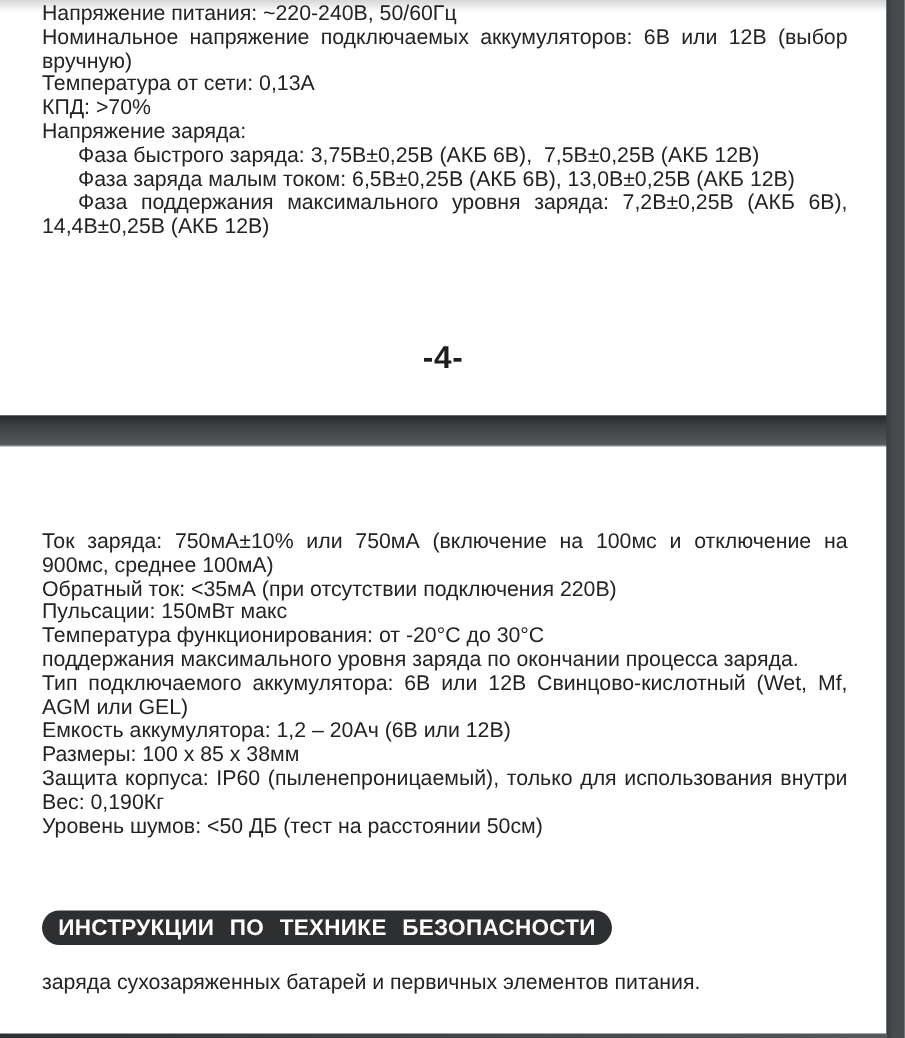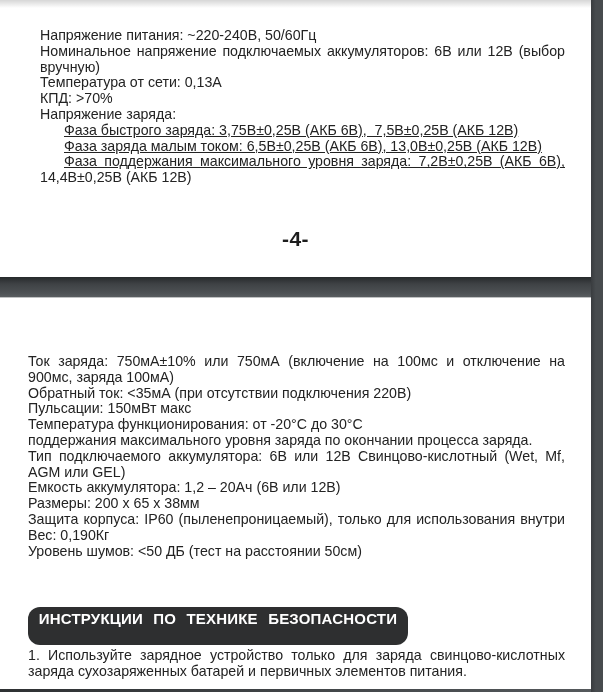--- a/index.html
+++ b/index.html
@@ -61,25 +61,25 @@
   }
 
   .text-block {
     position: absolute;
     left: 28px;
     right: 26px;
     font-size: 14.2px;
     line-height: 15.8px;
     color: var(--text-color, #232323);
   }
-  .page-4 .text-block { top: 28px; margin-left: 12px; }
+  .page-4 .text-block { top: 2px; }
   .page-5 .text-block { top: 56px; }
 
   .line { white-space: pre-wrap; }
-  .line.indent { padding-left: 24px; text-decoration: underline; }
+  .line.indent { padding-left: 24px; }
   .line.justify {
     white-space: normal;
     text-align: justify;
     text-align-last: justify;
   }
 
   .page-number {
     position: absolute;
     top: 227px;
     left: 0;
@@ -89,21 +89,21 @@
     font-size: 21px;
     letter-spacing: 0.5px;
     color: #1d1d1d;
   }
 
   .heading-pill {
     position: absolute;
     top: 309px;
     left: 28px;
     width: 380px;
-    height: 38px;
+    height: 23px;
     border-radius: 12px;
     background: var(--heading-bg, #2e2f30);
     color: var(--heading-text, #ffffff);
     font-weight: 700;
     font-size: 15px;
     line-height: 23px;
     text-align: center;
     word-spacing: 6px;
     letter-spacing: 0.2px;
     box-sizing: border-box;
@@ -139,36 +139,35 @@
         <div class="line">14,4В±0,25В (АКБ 12В)</div>
       </div>
     <div class="page-number">-4-</div>
   </div>
 
   <div class="separator"></div>
 
   <div class="page page-5">
     <div class="text-block">
         <div class="line justify">Ток заряда: 750мА±10% или 750мА (включение на 100мс и отключение на</div>
-        <div class="line">900мс, заряда 100мА)</div>
+        <div class="line">900мс, среднее 100мА)</div>
         <div class="line">Обратный ток: &lt;35мА (при отсутствии подключения 220В)</div>
         <div class="line">Пульсации: 150мВт макс</div>
         <div class="line">Температура функционирования: от -20°С до 30°С</div>
         <div class="line">поддержания максимального уровня заряда по окончании процесса заряда.</div>
         <div class="line justify">Тип подключаемого аккумулятора: 6В или 12В Свинцово-кислотный (Wet, Mf,</div>
         <div class="line">AGM или GEL)</div>
         <div class="line">Емкость аккумулятора: 1,2 – 20Ач (6В или 12В)</div>
-        <div class="line">Размеры: 200 х 65 х 38мм</div>
+        <div class="line">Размеры: 100 х 85 х 38мм</div>
         <div class="line justify">Защита корпуса: IP60 (пыленепроницаемый), только для использования внутри</div>
         <div class="line">Вес: 0,190Кг</div>
         <div class="line">Уровень шумов: &lt;50 ДБ (тест на расстоянии 50см)</div>
       </div>
     <div class="heading-pill">ИНСТРУКЦИИ ПО ТЕХНИКЕ БЕЗОПАСНОСТИ</div>
     <div class="paragraph-block">
-        <div class="line justify">1. Используйте зарядное устройство только для заряда свинцово-кислотных</div>
         <div class="line">заряда сухозаряженных батарей и первичных элементов питания.</div>
       </div>
   </div>
 
   <div class="right-band"></div>
   <div class="bottom-strip"></div>
 
 </div>
 
 </body></html>

